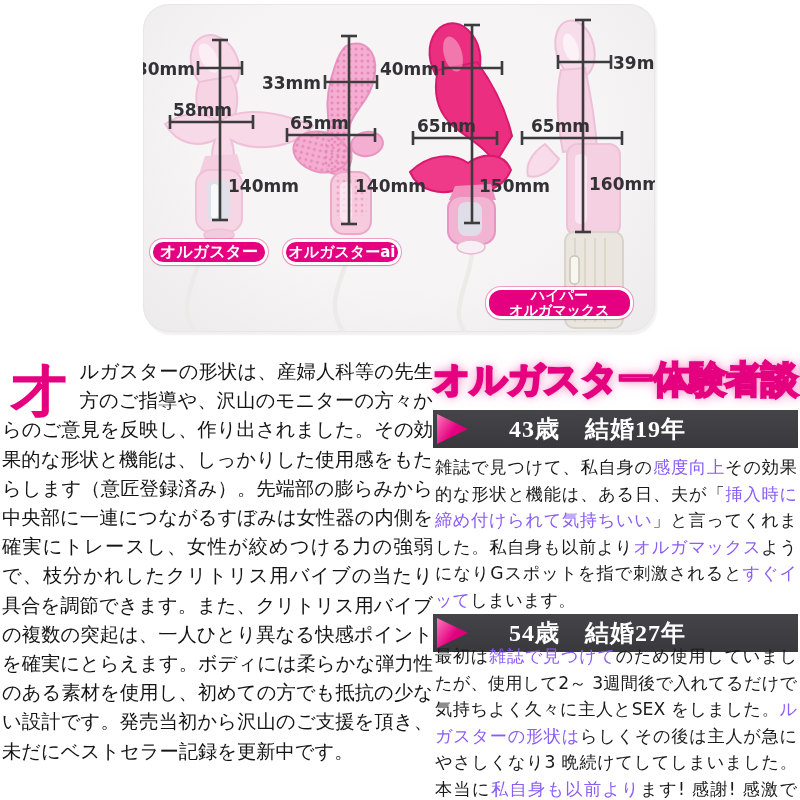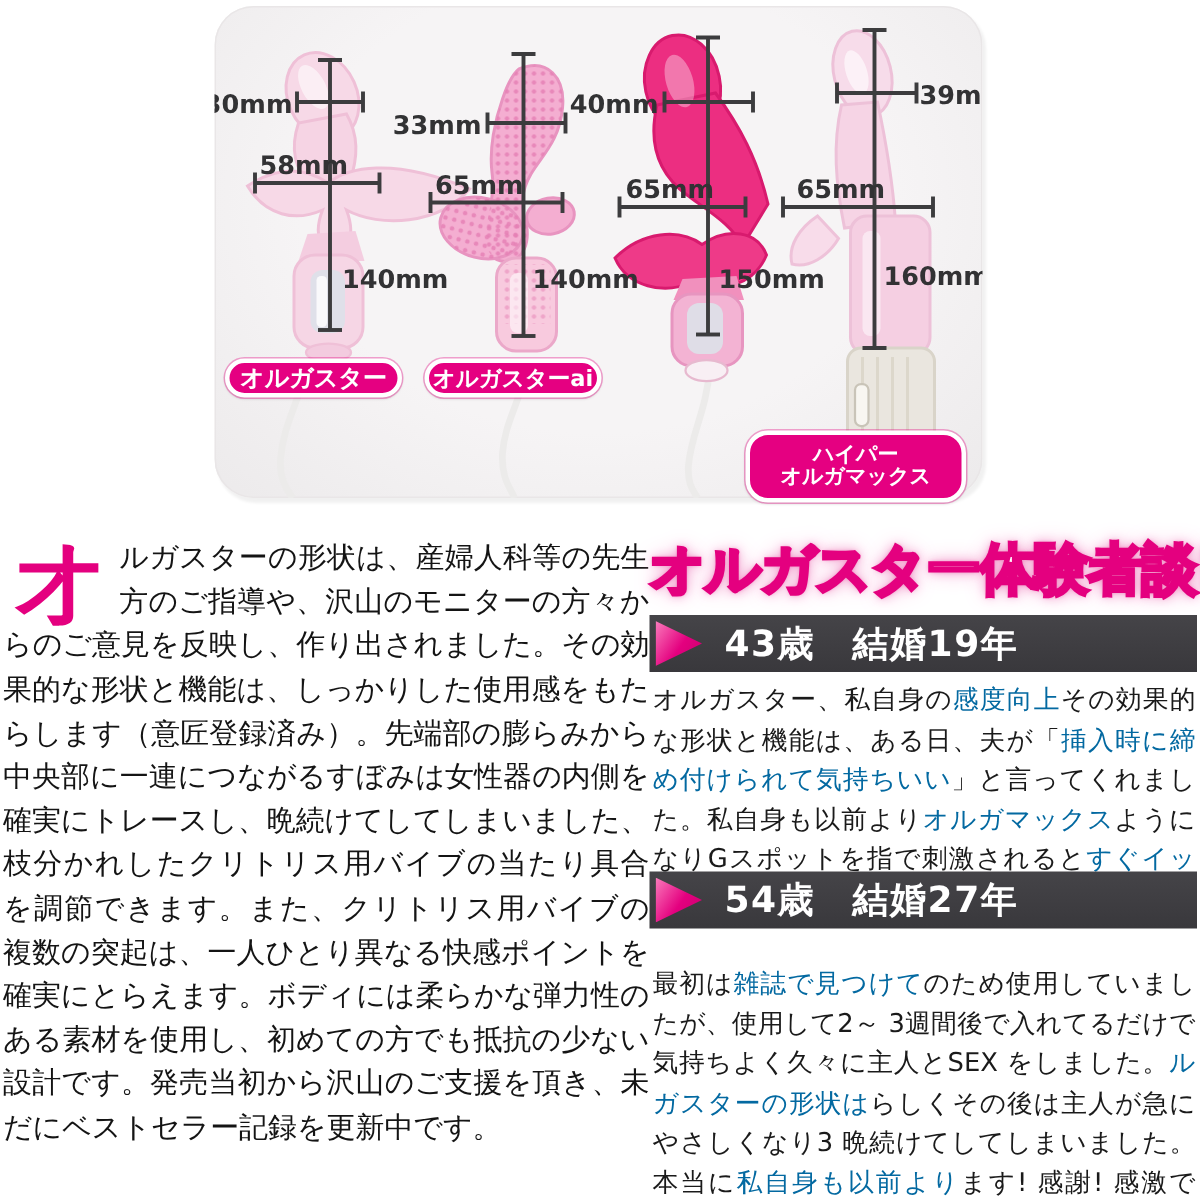--- a/index.html
+++ b/index.html
@@ -19,21 +19,21 @@
   .badge{
     position:absolute;display:flex;align-items:center;justify-content:center;text-align:center;
     background:#e50081;color:#ffffff;font-weight:800;
     border:3px solid #ffffff;border-radius:15px;
     box-shadow:0 0 0 1px rgba(229,0,129,.35), 0 1px 2px rgba(0,0,0,.15);
     white-space:pre-line;box-sizing:border-box;
   }
   .badge.b1{left:7px;top:235px;width:118px;height:26px;font-size:16px;}
   .badge.b2{left:140px;top:235px;width:118px;height:26px;font-size:15px;}
   .badge.b3{left:258px;top:231px;width:144px;height:44px;font-size:15px;line-height:18px;}
-  .badge.b4{left:354px;top:283px;width:147px;height:48px;font-size:14px;line-height:15px;text-align:center;}
+  .badge.b4{left:343px;top:283px;width:147px;height:32px;font-size:14px;line-height:15px;text-align:center;}
   
   .intro{
     position:absolute;left:2px;top:357px;width:431px;
     font-size:19.3px;line-height:29.2px;color:#141414;
     text-align:justify;letter-spacing:0;
   }
   .dropcap{
     float:left;color:#e4007f;font-weight:800;
     font-size:64px;line-height:52px;margin:5px 6px 0 6px;
   }
@@ -41,37 +41,37 @@
   .right-col{position:absolute;left:433px;top:355px;width:365px;height:445px;}
   .t-title{
     position:absolute;left:0;top:0;width:100%;text-align:center;
     font-size:37px;font-weight:900;letter-spacing:-1px;color:#ffffff;
     -webkit-text-stroke:2.5px #e4007f;
     text-shadow:0 0 3px #e4509f, 0 0 8px #ee86c0, 0 0 14px #f5aad4;
     white-space:nowrap;
   }
   .t-bar{position:absolute;left:0;width:100%;height:38px;background:linear-gradient(#454448,#39383c);}
   .t-bar.bar1{top:55px;}
-  .t-bar.bar2{top:226px;}
+  .t-bar.bar2{top:259px;}
   .tri{
     position:absolute;left:4px;top:4px;width:31px;height:30px;
     background:linear-gradient(125deg,#fa7cbc,#e4007f 55%,#c9006d);
     clip-path:polygon(0 0,100% 50%,0 100%);
   }
   .t-bar-text{
-    display:block;margin-left:50px;line-height:38px;
-    color:#ffffff;font-size:24px;font-weight:bold;letter-spacing:1px;white-space:pre;
+    display:block;margin-left:76px;line-height:38px;
+    color:#ffffff;font-size:24px;font-weight:bold;letter-spacing:1px;white-space:pre;font-family:Liberation Serif, serif;
   }
   .t-body{
     position:absolute;left:2px;width:362px;margin:0;
     font-size:17.2px;line-height:26.6px;color:#1a1a1a;text-align:justify;
   }
   .t-body.tb1{top:99px;}
   .t-body.tb2{top:288px;}
-  .seg.red{color:#0369a1;}
+  .seg.red{color:#8b5cf6;}
 </style>
 </head>
 <body>
 
 <div class="photo-panel">
   <svg class="panel-svg" width="512" height="328" viewBox="0 0 512 328">
     <defs>
       <pattern id="dots" width="6" height="6" patternUnits="userSpaceOnUse">
         <circle cx="3" cy="3" r="1.5" fill="#e57fb4"></circle>
       </pattern>
@@ -190,30 +190,30 @@
     <text x="446" y="186">160mm</text>
   </svg>
 
   <div class="badge b2">オルガスターai</div>
   <div class="badge b1">オルガスター</div>
   <div class="badge b4">ハイパー
 オルガマックス</div>
 </div>
 
 <div class="intro">
-  <span class="dropcap">オ</span><span>ルガスターの形状は、産婦人科等の先生方のご指導や、沢山のモニターの方々からのご意見を反映し、作り出されました。その効果的な形状と機能は、しっかりした使用感をもたらします（意匠登録済み）。先端部の膨らみから中央部に一連につながるすぼみは女性器の内側を確実にトレースし、晩続けてしてしまいました、枝分かれしたクリトリス用バイブの当たり具合を調節できます。また、クリトリス用バイブの複数の突起は、一人ひとり異なる快感ポイントを確実にとらえます。ボディには柔らかな弾力性のある素材を使用し、初めての方でも抵抗の少ない設計です。発売当初から沢山のご支援を頂き、未だにベストセラー記録を更新中です。</span>
+  <span class="dropcap">オ</span><span>ルガスターの形状は、産婦人科等の先生方のご指導や、沢山のモニターの方々からのご意見を反映し、作り出されました。その効果的な形状と機能は、しっかりした使用感をもたらします（意匠登録済み）。先端部の膨らみから中央部に一連につながるすぼみは女性器の内側を確実にトレースし、女性が絞めつける力の強弱で、枝分かれしたクリトリス用バイブの当たり具合を調節できます。また、クリトリス用バイブの複数の突起は、一人ひとり異なる快感ポイントを確実にとらえます。ボディには柔らかな弾力性のある素材を使用し、初めての方でも抵抗の少ない設計です。発売当初から沢山のご支援を頂き、未だにベストセラー記録を更新中です。</span>
 </div>
 
 <div class="right-col">
   <div class="t-title">オルガスター体験者談!!</div>
 
   <div class="t-bar bar1">
     <span class="tri"></span>
     <span class="t-bar-text">43歳　結婚19年</span>
   </div>
-  <p class="t-body tb1"><span class="seg">オルガスター、私自身の</span><span class="seg red">感度向上</span><span class="seg">その効果的な形状と機能は、ある日、夫が「</span><span class="seg red">挿入時に締め付けられて気持ちいい</span><span class="seg">」と言ってくれました。私自身も以前より</span><span class="seg red">オルガマックス</span><span class="seg">ようになりGスポットを指で刺激されると</span><span class="seg red">すぐイッて</span><span class="seg">しまいます。</span></p>
+  <p class="t-body tb1"><span class="seg">雑誌で見つけて、私自身の</span><span class="seg red">感度向上</span><span class="seg">その効果的な形状と機能は、ある日、夫が「</span><span class="seg red">挿入時に締め付けられて気持ちいい</span><span class="seg">」と言ってくれました。私自身も以前より</span><span class="seg red">オルガマックス</span><span class="seg">ようになりGスポットを指で刺激されると</span><span class="seg red">すぐイッて</span><span class="seg">しまいます。</span></p>
 
   <div class="t-bar bar2">
     <span class="tri"></span>
     <span class="t-bar-text">54歳　結婚27年</span>
   </div>
   <p class="t-body tb2"><span class="seg">最初は</span><span class="seg red">雑誌で見つけて</span><span class="seg">のため使用していましたが、使用して2～ 3週間後で入れてるだけで気持ちよく久々に主人とSEX をしました。</span><span class="seg red">ルガスターの形状は</span><span class="seg">らしくその後は主人が急にやさしくなり3 晩続けてしてしまいました。本当に</span><span class="seg red">私自身も以前より</span><span class="seg">ます! 感謝! 感激です!!</span></p>
 </div>
 
 </body></html>

